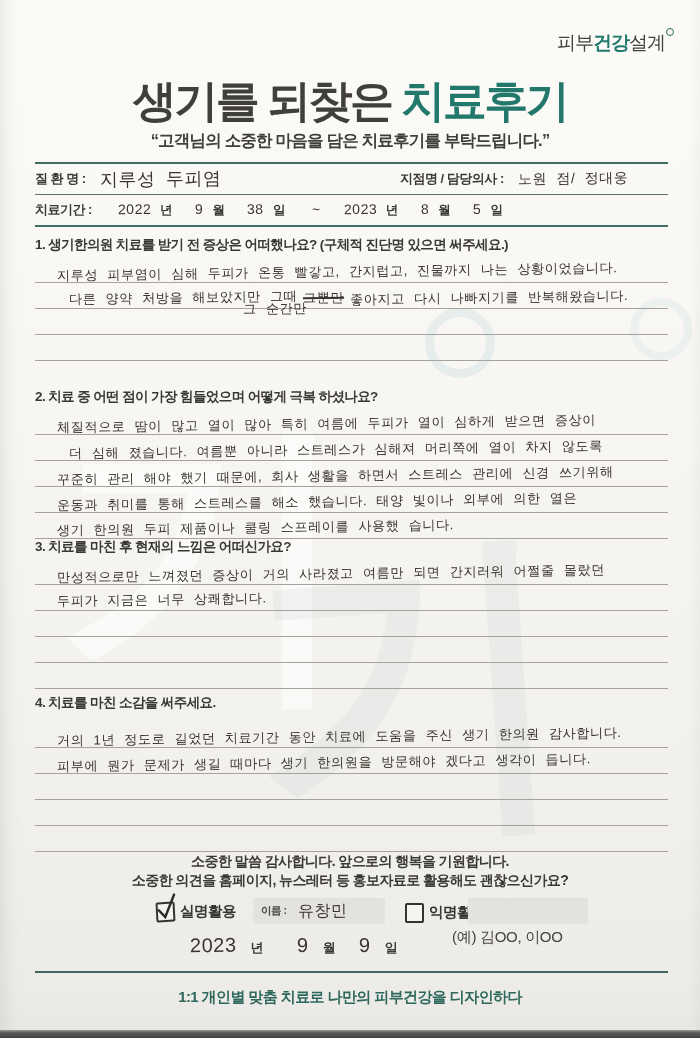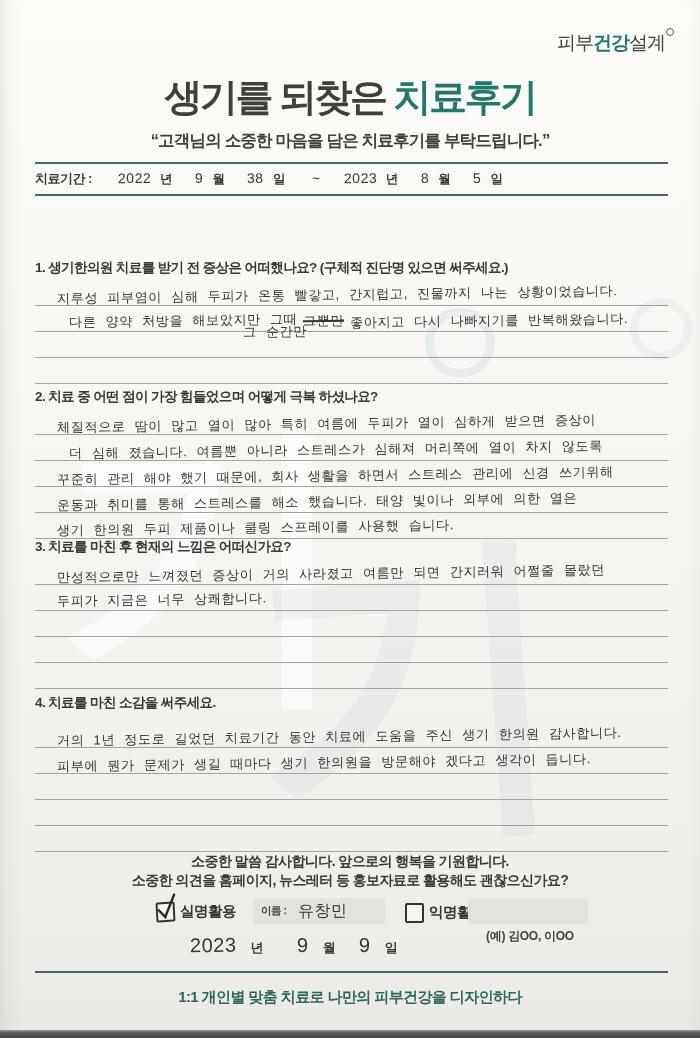--- a/index.html
+++ b/index.html
@@ -13,21 +13,21 @@
   .wm{position:absolute;pointer-events:none;}
   .wm-glyph{left:250px;top:470px;font-size:320px;font-weight:700;color:rgba(160,178,188,.10);transform:rotate(-4deg);}
   .wm-glyph2{left:55px;top:360px;font-size:300px;font-weight:700;color:rgba(255,255,255,.55);}
   .wm-ring{left:425px;top:308px;width:52px;height:52px;border:9px solid rgba(165,200,212,.20);border-radius:50%;}
   .wm-ring2{left:630px;top:298px;width:46px;height:46px;border:8px solid rgba(165,200,212,.14);border-radius:50%;}
 
   
   .logo{position:absolute;top:30px;right:26px;font-size:19px;letter-spacing:-1px;color:#44423e;font-weight:500;}
   .logo .accent{color:#1f7a6d;font-weight:800;}
   .logo .ring{display:inline-block;width:6px;height:6px;border:1.6px solid #2a6f63;border-radius:50%;vertical-align:top;margin:-2px 0 0 1px;}
-  .title{position:absolute;top:72px;left:0;width:100%;text-align:center;font-size:38px;font-weight:800;letter-spacing:-2.5px;color:#413f3a;}
+  .title{position:absolute;top:72px;left:0;width:100%;text-align:center;font-size:44px;font-weight:800;letter-spacing:-2.5px;color:#413f3a;}
   .title .accent{color:#23786c;}
   .subtitle{position:absolute;top:130px;left:0;width:100%;text-align:center;font-size:16.5px;font-weight:700;letter-spacing:-0.8px;color:#403e3a;}
 
   
   .info{position:absolute;left:35px;top:162px;width:633px;border-top:2.4px solid #3f6e66;border-bottom:2.4px solid #3f6e66;}
   .info-row{position:relative;height:30px;display:flex;align-items:center;}
   .info-row.first{border-bottom:1.6px solid #54736d;}
   .plabel{font-size:13px;font-weight:700;letter-spacing:-0.5px;color:#3b3936;white-space:nowrap;}
   .hw{font-size:14px;color:#38352e;letter-spacing:0.5px;word-spacing:5px;display:inline-block;transform:rotate(-0.8deg);}
   .hw.big{font-size:18px;}
@@ -53,21 +53,21 @@
   .cbox.anon{left:405px;top:7px;}
   .checkmark{position:absolute;left:-2px;top:-12px;width:22px;height:28px;}
   .clabel{position:absolute;font-size:14.5px;font-weight:700;letter-spacing:-0.5px;color:#383631;}
   .clabel.real{left:180px;top:6px;}
   .clabel.anon{left:429px;top:7px;}
   .fill-box{position:absolute;background:#e3e2de;border-radius:3px;height:26px;top:2px;}
   .fill-box.name{left:253px;width:124px;display:flex;align-items:center;padding-left:8px;}
   .fill-box.anon{left:468px;width:120px;}
   .name-label{font-size:10.5px;font-weight:700;color:#4a4843;letter-spacing:-0.5px;}
   .fill-box .hw{font-size:16px;margin-left:12px;}
-  .example{position:absolute;left:486px;top:32px;font-size:12px;font-weight:700;color:#45433f;letter-spacing:-0.3px;}
+  .example{position:absolute;left:452px;top:32px;font-size:15px;font-weight:400;color:#45433f;letter-spacing:-0.3px;}
   .dateline{position:absolute;left:190px;top:934px;display:flex;align-items:baseline;gap:14px;}
   .dateline .hw{font-size:20px;word-spacing:2px;}
   .dateline .plabel{font-size:13px;}
   .divider{position:absolute;left:35px;top:971px;width:633px;border-top:2.2px solid #3c685f;}
   .slogan{position:absolute;left:0;top:988px;width:100%;text-align:center;font-size:15px;font-weight:700;letter-spacing:-0.6px;color:#2e685d;}
   .paper-edge{position:absolute;left:0;bottom:0;width:100%;height:8px;background:linear-gradient(180deg,#9a9a97 0%,#5a5b5c 35%,#404244 100%);}
 </style>
 </head>
 <body>
 
@@ -81,41 +81,49 @@
   <div class="logo">
     <span>피부</span><span class="accent">건강</span><span>설계</span><span class="ring"></span>
   </div>
 
   <div class="title">
     <span>생기를 되찾은 </span><span class="accent">치료후기</span>
   </div>
   <div class="subtitle">“고객님의 소중한 마음을 담은 치료후기를 부탁드립니다.”</div>
 
   <div class="info">
+    <div class="info-row first">
+      <span class="plabel">질 환 명 :</span>
+      <span class="hw big">지루성 두피염</span>
+      <span class="branch">
+        <span class="plabel">지점명 / 담당의사 :</span>
+        <span class="hw">노원 점/ 정대웅</span>
+      </span>
+    </div>
     <div class="info-row">
       <span class="plabel">치료기간 :</span>
       <span class="period-units">
         <span class="hw">2022</span>
         <span class="plabel">년</span>
         <span class="hw">9</span>
         <span class="plabel">월</span>
         <span class="hw">38</span>
         <span class="plabel">일</span>
         <span class="hw" style="margin-left:18px;">~</span>
         <span class="hw">2023</span>
         <span class="plabel">년</span>
         <span class="hw">8</span>
         <span class="plabel">월</span>
         <span class="hw">5</span>
         <span class="plabel">일</span>
       </span>
     </div>
   </div>
 
-  <div class="q" style="top:236px;margin-top:23px;">
+  <div class="q" style="top:236px;">
     <div class="q-title">1. 생기한의원 치료를 받기 전 증상은 어떠했나요? (구체적 진단명 있으면 써주세요.)</div>
     <div class="ans-line">
       <span class="hw">지루성 피부염이 심해 두피가 온통 빨갛고, 간지럽고, 진물까지 나는 상황이었습니다.</span>
     </div>
     <div class="ans-line ind2">
       <span class="hw">다른 양약 처방을 해보았지만  그때</span>
       <span class="hw struck">그뿐만</span>
       <span class="hw">좋아지고  다시  나빠지기를  반복해왔습니다.</span>
       <span class="hw correction">그 순간만</span>
     </div>

